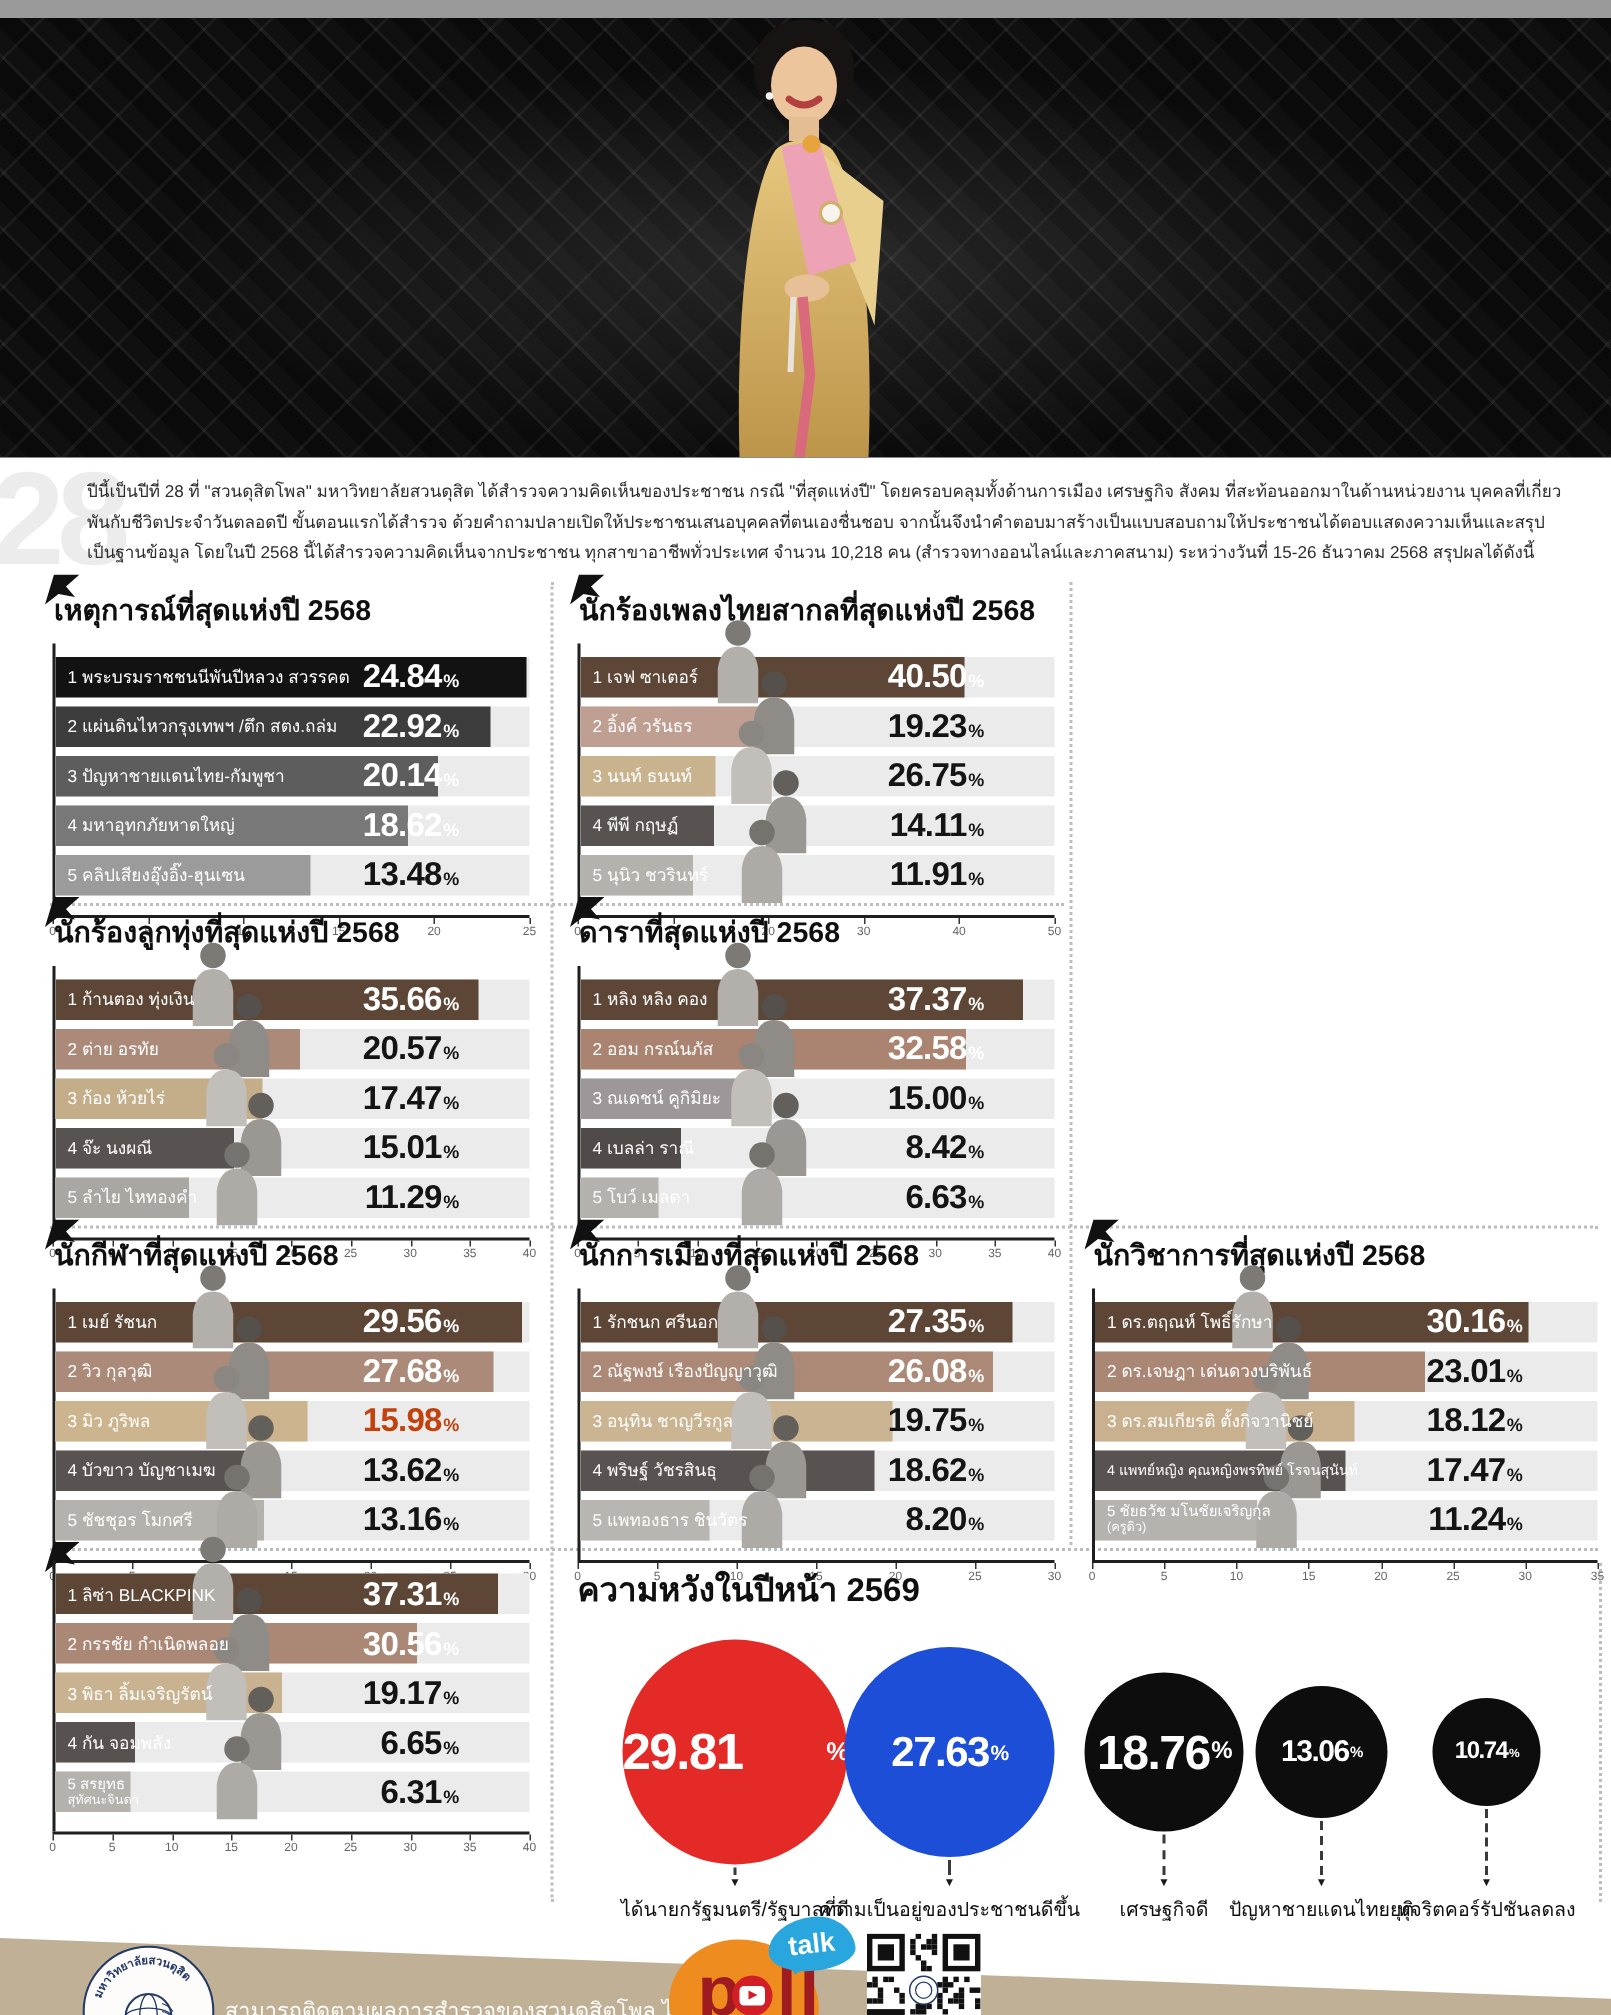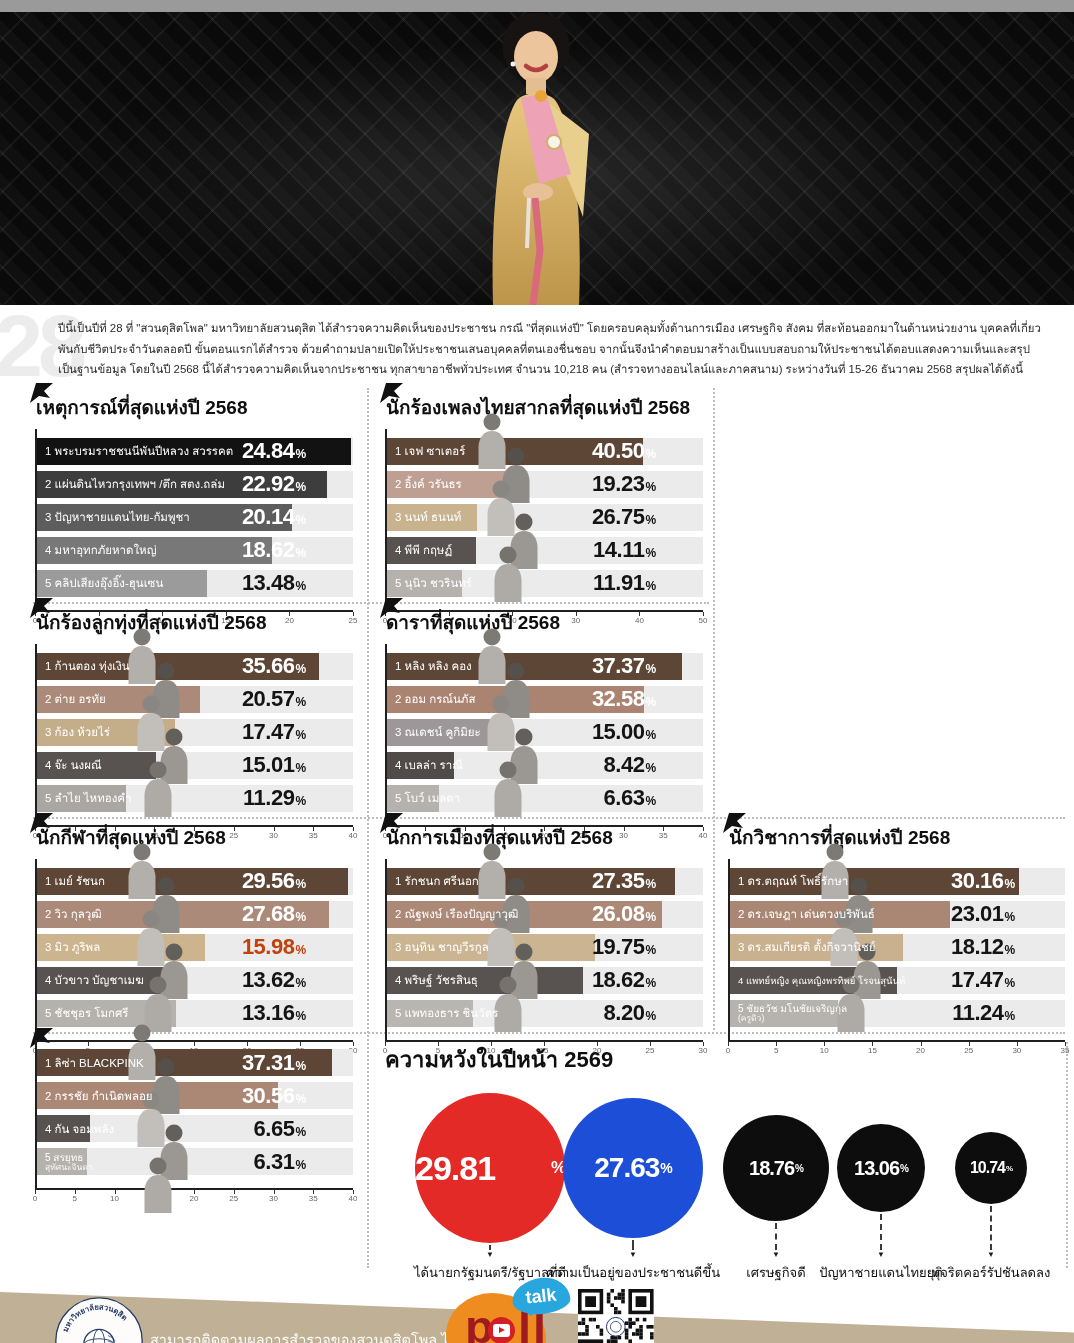--- a/index.html
+++ b/index.html
@@ -676,20 +676,25 @@
           <div class="bar-fill" style="width: 93.275%; background: rgb(93, 70, 54);"></div>
           <div class="bar-label">1 ลิซ่า BLACKPINK</div>
           <div class="bar-value" style="color: rgb(255, 255, 255);"><span class="">37.31</span><span class="pct">%</span></div>
         </div>
         <div class="bar-row">
           <div class="bar-fill" style="width: 76.4%; background: rgb(171, 136, 118);"></div>
           <div class="bar-label">2 กรรชัย กำเนิดพลอย</div>
           <div class="bar-value" style="color: rgb(255, 255, 255);"><span class="">30.56</span><span class="pct">%</span></div>
         </div>
         <div class="bar-row">
+          <div class="bar-fill" style="width: 47.925%; background: rgb(201, 178, 143);"></div>
+          <div class="bar-label">3 พิธา ลิ้มเจริญรัตน์</div>
+          <div class="bar-value" style="color: rgb(20, 20, 20);"><span class="">19.17</span><span class="pct">%</span></div>
+        </div>
+        <div class="bar-row">
           <div class="bar-fill" style="width: 16.625%; background: rgb(87, 82, 80);"></div>
           <div class="bar-label">4 กัน จอมพลัง</div>
           <div class="bar-value" style="color: rgb(20, 20, 20);"><span class="">6.65</span><span class="pct">%</span></div>
         </div>
         <div class="bar-row">
           <div class="bar-fill" style="width: 15.775%; background: rgb(181, 177, 173);"></div>
           <div class="bar-label two">5 สรยุทธ<span class="l2">สุทัศนะจินดา</span></div>
           <div class="bar-value" style="color: rgb(20, 20, 20);"><span class="">6.31</span><span class="pct">%</span></div>
         </div>
         <div class="people">
@@ -761,21 +766,21 @@
         <div class="hope-col" style="left: 138px;">
           <div class="hope-circle" style="width: 140px; height: 140px; margin-top: 22px; background: #1d4ed8; font-size: 28px;">
             <span class="">27.63</span>
             <span class="pct">%</span>
           </div>
           <div class="hope-line" style="height: 10px;"></div>
           <div class="hope-arrow">▼</div>
           <div class="hope-label">ความเป็นอยู่ของประชาชนดีขึ้น</div>
         </div>
         <div class="hope-col" style="left: 281px;">
-          <div class="hope-circle" style="width: 106px; height: 106px; margin-top: 39px; background: rgb(13, 13, 13); font-size: 20px;">
+          <div class="hope-circle" style="width: 106px; height: 106px; margin-top: 39px; background: rgb(13, 13, 13); font-size: 32px;">
             <span class="">18.76</span>
             <span class="pct">%</span>
           </div>
           <div class="hope-line" style="height: 27px;"></div>
           <div class="hope-arrow">▼</div>
           <div class="hope-label">เศรษฐกิจดี</div>
         </div>
         <div class="hope-col" style="left: 386px;">
           <div class="hope-circle" style="width: 88px; height: 88px; margin-top: 48px; background: rgb(13, 13, 13); font-size: 20px;">
             <span class="">13.06</span>

